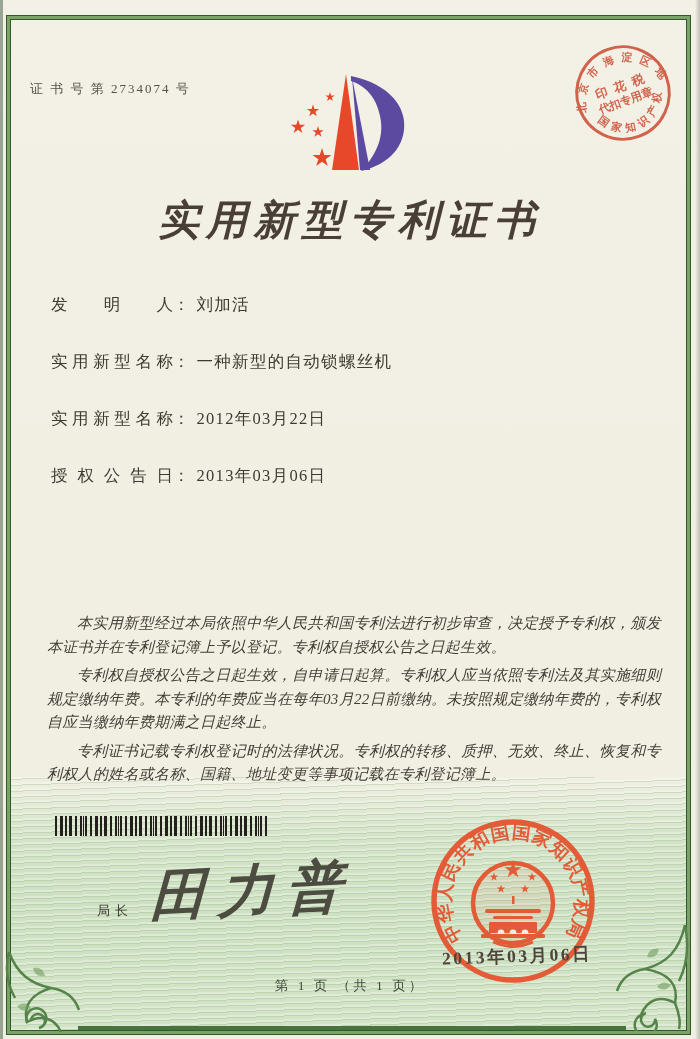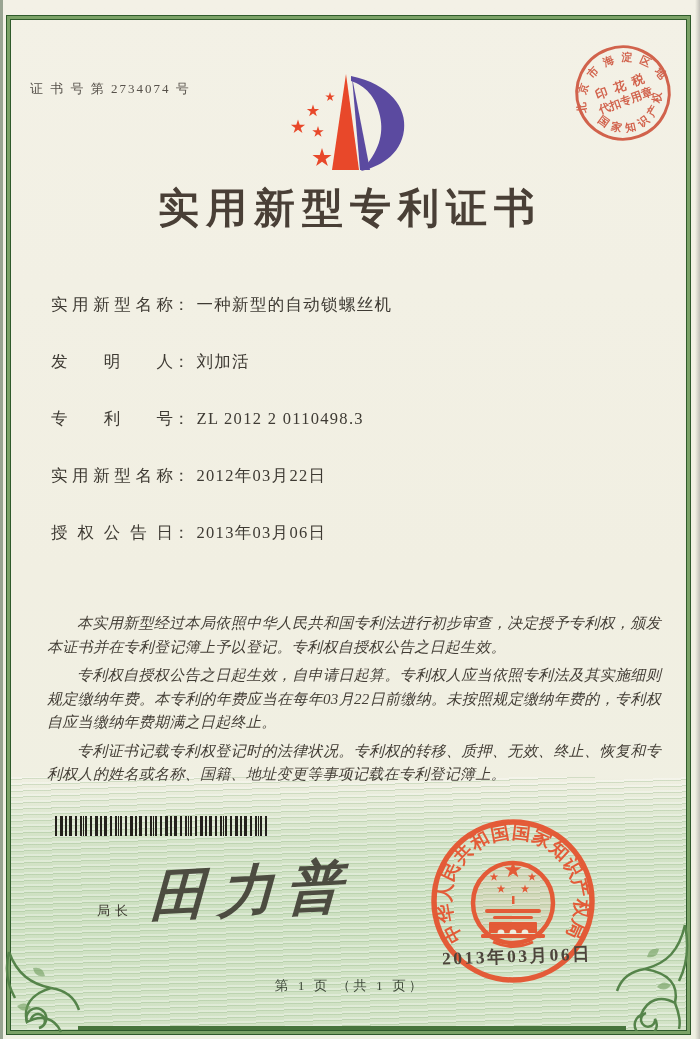--- a/index.html
+++ b/index.html
@@ -22,22 +22,22 @@
   
   .green-bottom{
     position:absolute;left:8px;right:11px;bottom:6px;height:256px;z-index:1;
     background:
       repeating-linear-gradient(178deg, rgba(255,255,255,.30) 0 2px, rgba(140,178,128,.30) 2px 3px, rgba(255,255,255,0) 3px 6px),
       linear-gradient(180deg, rgba(205,224,193,0) 0%, rgba(205,224,193,.78) 22%, #cde0c1 52%, #d3e3c7 100%);
   }
   .cert-no{position:absolute;left:30px;top:80px;font-size:13px;letter-spacing:2px;color:#56514a;z-index:4;}
   .logo{position:absolute;left:272px;top:64px;width:158px;height:126px;z-index:4;}
   .tax-stamp{position:absolute;left:564px;top:34px;width:118px;height:118px;opacity:.92;z-index:4;}
-  .title{position:absolute;left:0;right:0;top:181px;margin:0;text-align:center;
-    font-size:41px;font-weight:600;letter-spacing:7px;color:#493f36;z-index:4;}
+  .title{position:absolute;left:0;right:0;top:181px;margin:12px;text-align:center;
+    font-size:41px;font-weight:600;letter-spacing:7px;color:#493f36;z-index:4;font-style:italic;}
   .fields{position:absolute;left:51px;top:294px;z-index:4;}
   .frow{height:22px;margin-bottom:35px;font-size:16.5px;color:#3e3a33;white-space:nowrap;}
   .lab{display:inline-block;width:122px;text-align-last:justify;text-align:justify;}
   .colon{display:inline-block;}
   .val{padding-left:7px;letter-spacing:1.3px;}
   .redaction{display:inline-block;position:relative;width:315px;height:30px;vertical-align:middle;margin-top:-8px;}
   .blob{position:absolute;background:#fbfaf5;border-radius:4px;filter:blur(2px);}
   .blob.b1{left:2px;top:2px;width:125px;height:24px;}
   .blob.b2{left:134px;top:4px;width:104px;height:22px;}
   .blob.b3{left:244px;top:5px;width:56px;height:20px;}
@@ -100,27 +100,24 @@
       <text font-size="11" font-weight="bold">
         <textPath href="#ts-bot" startOffset="2" textLength="106">国家知识产权局</textPath>
       </text>
     </g>
   </svg>
 
   <h1 class="title">实用新型专利证书</h1>
 
   <div class="fields">
     <div class="frow">
-      <span class="lab">实用新型名称</span><span class="colon">：</span><span class="val">一种新型的自动锁螺丝机</span>
-    </div>
-    <div class="frow">
       <span class="lab">发明人</span><span class="colon">：</span><span class="val">刘加活</span>
     </div>
     <div class="frow">
-      <span class="lab">专利号</span><span class="colon">：</span><span class="val">ZL 2012 2 0110498.3</span>
+      <span class="lab">实用新型名称</span><span class="colon">：</span><span class="val">一种新型的自动锁螺丝机</span>
     </div>
     <div class="frow">
       <span class="lab">实用新型名称</span><span class="colon">：</span><span class="val">2012年03月22日</span>
     </div>
     <div class="frow">
       <span class="lab">授权公告日</span><span class="colon">：</span><span class="val">2013年03月06日</span>
     </div>
   </div>
 
   <div class="paras">

